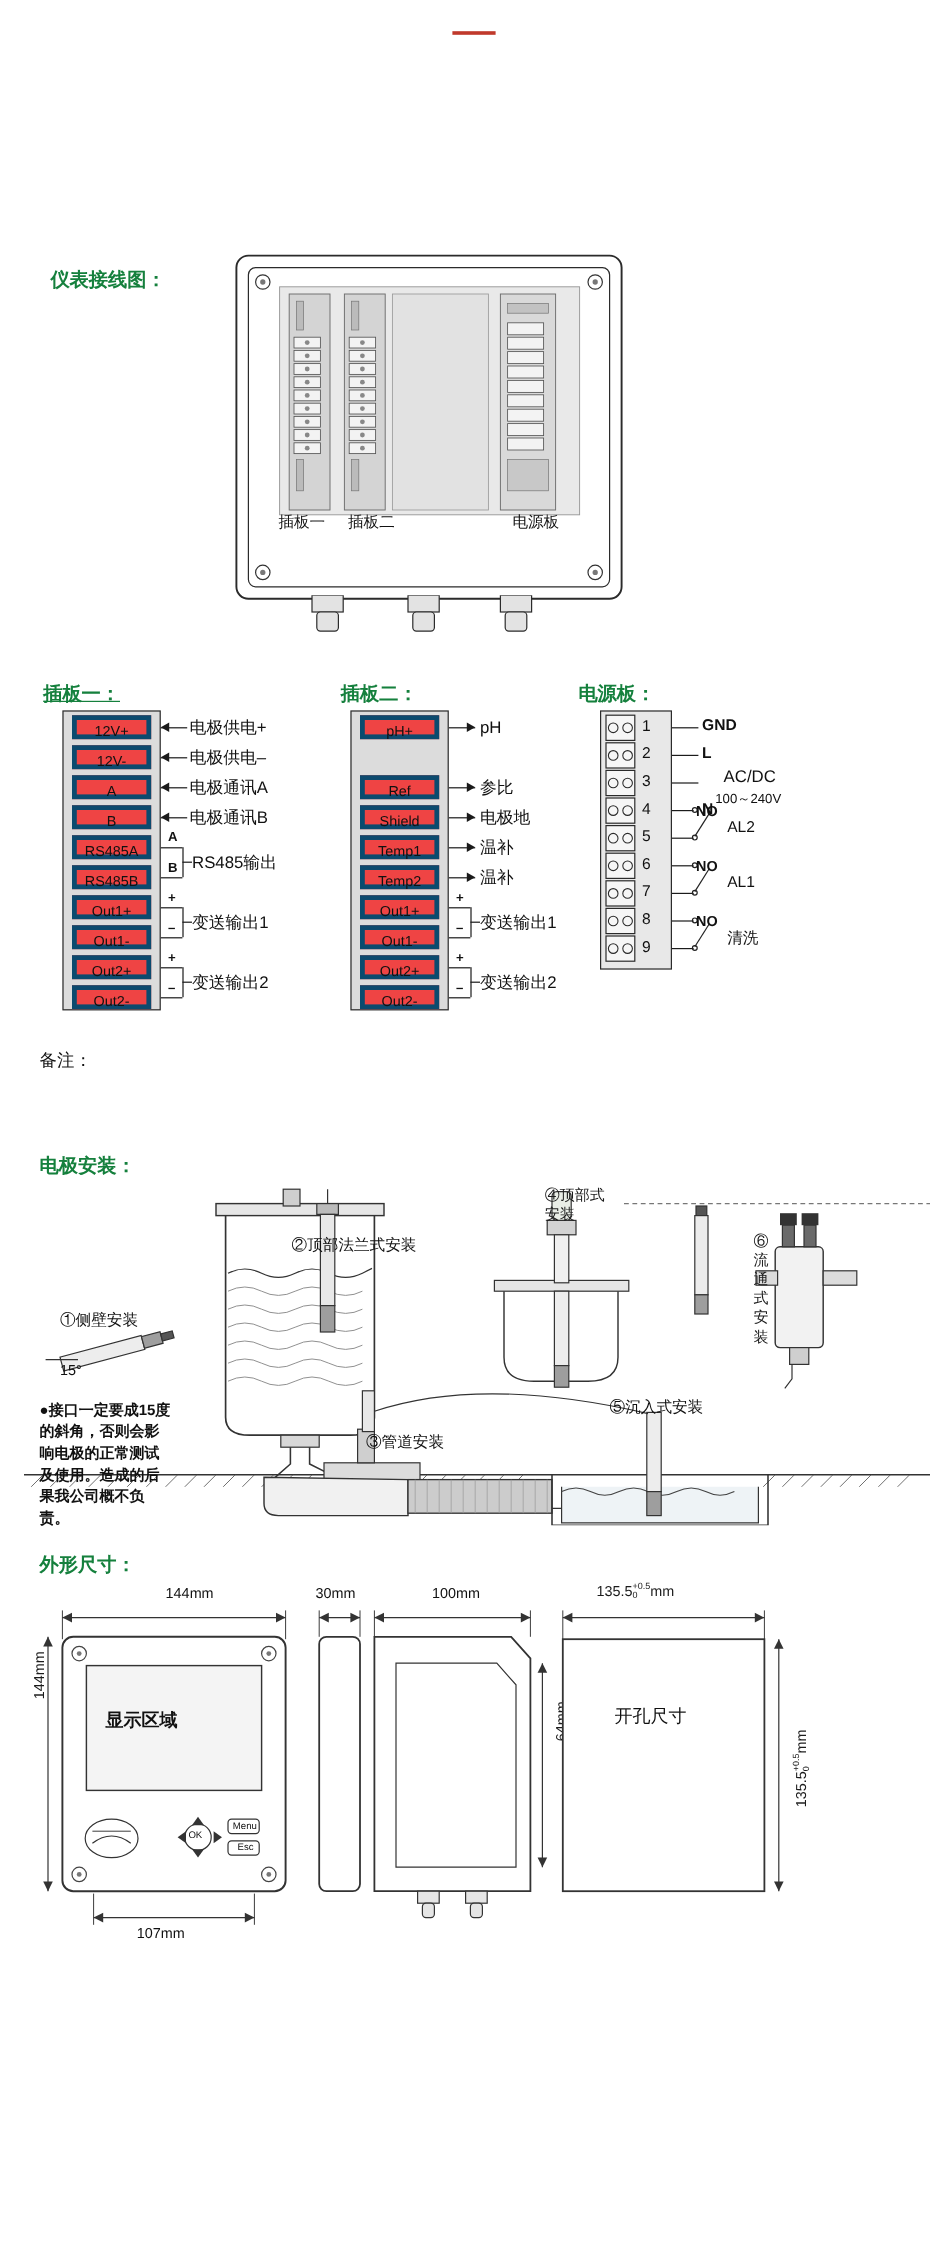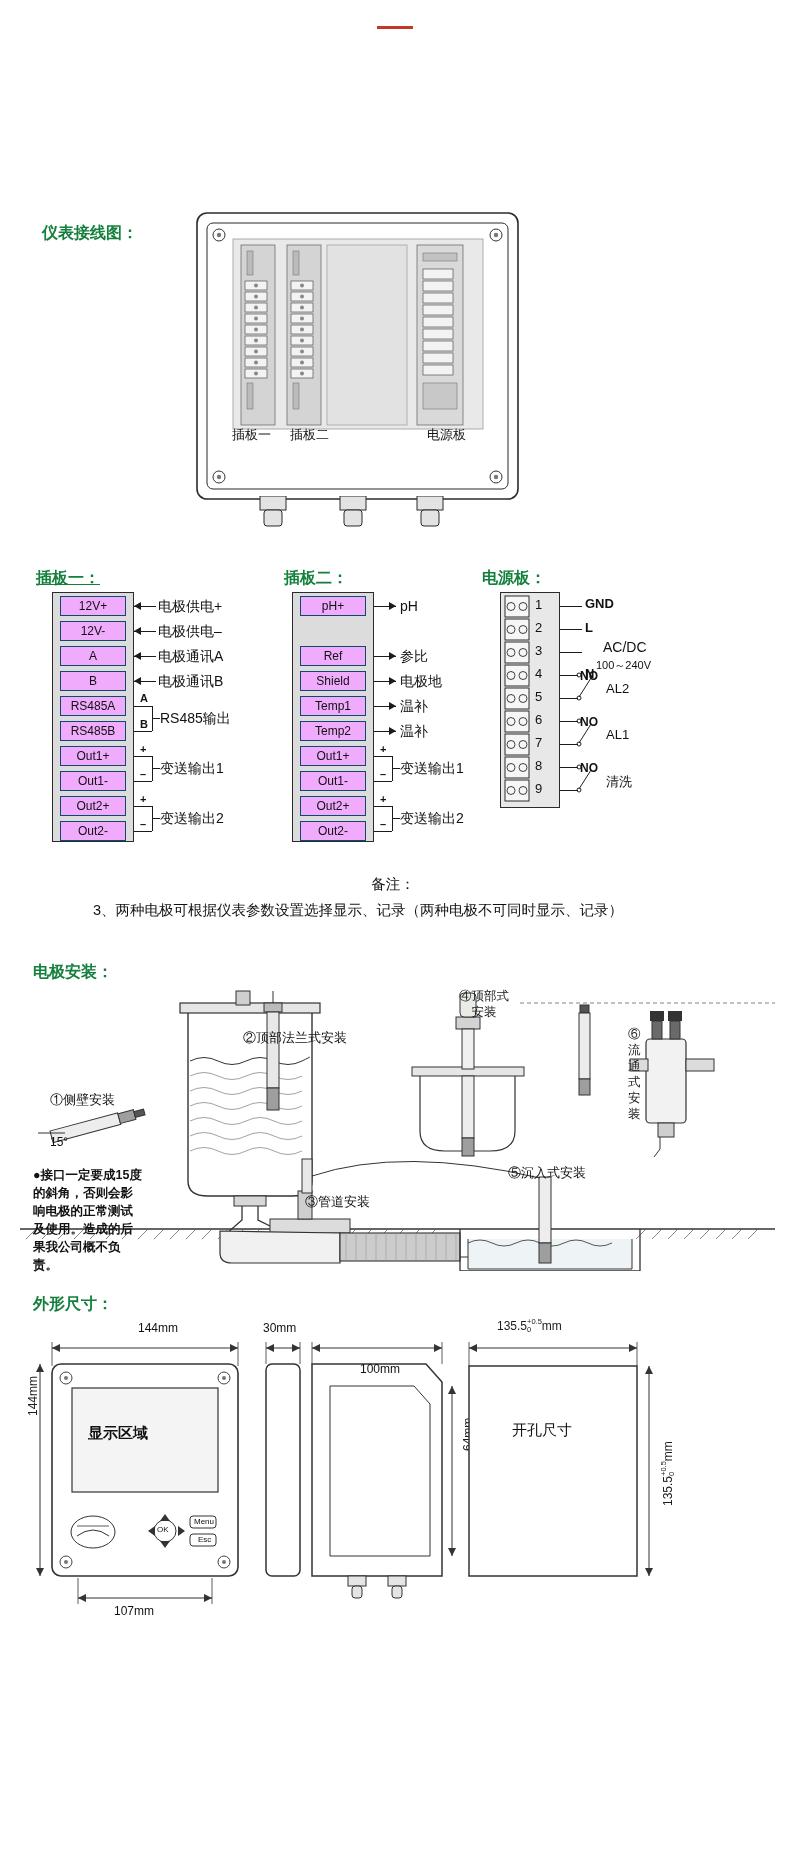--- a/index.html
+++ b/index.html
@@ -38,22 +38,22 @@
   }
 
   
   .abs { position: absolute; }
   .txt { position:absolute; font-size:13px; color:#111; white-space:nowrap; }
   .txtb { position:absolute; font-size:13px; color:#111; white-space:nowrap; font-weight:bold;}
 
   
   .term {
     position:absolute;
-    border:1px solid #0c4a6e;
-    background:#f0abfc;
+    border:4px solid #0c4a6e;
+    background:#ef4444;
     height:20px;
     width:66px;
     font-size:12px;
     line-height:18px;
     text-align:center;
     color:#111;
   }
   .termwrap {
     position:absolute;
     border:1px solid #2b2b2b;
@@ -375,24 +375,23 @@
     <svg width="26" height="32" viewBox="0 0 26 32">
         <circle cx="3" cy="5" r="2" fill="none" stroke="#222"></circle>
         <circle cx="3" cy="28" r="2" fill="none" stroke="#222"></circle>
         <line x1="3" y1="27" x2="15" y2="8" stroke="#222" stroke-width="1"></line>
       </svg>
   </div>
   <div class="txt" style="left:580px; top:735px; font-size:12px; font-weight:bold;">NO</div>
   <div class="txt" style="left:606px; top:747px; font-size:13px;">清洗</div>
 
   <div class="notes" style="left:33px; top:845px; width:720px;">
-    <div style="display:flex;justify-content:center;">
+    <div style="display:flex;">
       <span>备注：</span>
     </div>
-    <div style="padding-left:60px;">3、两种电极可根据仪表参数设置选择显示、记录（两种电极不可同时显示、记录）</div>
   </div>
 
   <div class="sec-label" style="left:33px; top:936px;">电极安装：</div>
 
   <div class="abs" style="left:20px; top:955px; width:755px; height:290px;">
     <svg width="755" height="290" viewBox="0 0 755 290">
 
       <line x1="0" y1="248" x2="755" y2="248" stroke="#333" stroke-width="1.3"></line>
       <g stroke="#555" stroke-width="0.7">
         <line x1="6" y1="258" x2="16" y2="248"></line>
@@ -514,21 +513,21 @@
       </g>
     </svg>
   </div>
 
   <div class="txt" style="left:243px; top:1003px; font-size:13px;">②顶部法兰式安装</div>
   <div class="txt" style="left:50px;  top:1065px; font-size:13px;">①侧壁安装</div>
   <div class="txt" style="left:50px;  top:1109px; font-size:12px;">15°</div>
   <div class="txt" style="left:305px; top:1167px; font-size:13px;">③管道安装</div>
   <div class="txt" style="left:508px; top:1138px; font-size:13px;">⑤沉入式安装</div>
 
-  <div class="abs" style="left:454px; top:962px; width:60px; font-size:12.5px; line-height:16px;text-align:center;">④顶部式安装</div>
+  <div class="abs" style="left:454px; top:962px; width:60px; font-size:12.5px; line-height:16px;">④顶部式安装</div>
   <div class="abs" style="left:628px; top:1000px; width:14px; font-size:12.5px; line-height:16px;">⑥流通式安装</div>
 
   <div class="abs" style="left:33px; top:1140px; width:110px; font-size:12.5px; line-height:18px; font-weight:bold; color:#111;">●接口一定要成15度的斜角，否则会影响电极的正常测试及使用。造成的后果我公司概不负责。</div>
 
   <div class="sec-label" style="left:33px; top:1268px;">外形尺寸：</div>
 
   <div class="abs" style="left:30px; top:1300px; width:250px; height:540px;">
     <svg width="250" height="540" viewBox="0 0 250 540">
 
       <line x1="22" y1="22" x2="208" y2="22" stroke="#333" stroke-width="1"></line>
@@ -605,21 +604,21 @@
       <rect x="100" y="260" width="10" height="12" rx="3" fill="#e5e5e5" stroke="#333"></rect>
       <rect x="136" y="250" width="18" height="10" fill="#e5e5e5" stroke="#333"></rect>
       <rect x="140" y="260" width="10" height="12" rx="3" fill="#e5e5e5" stroke="#333"></rect>
 
       <line x1="200" y1="60" x2="200" y2="230" stroke="#333"></line>
       <path d="M200 60 l-4 8 l8 0 z" fill="#333"></path>
         <path d="M200 230 l-4 -8 l8 0 z" fill="#333"></path>
     </svg>
   </div>
   <div class="txt" style="left:263px; top:1295px; font-size:12px;">30mm</div>
-  <div class="txt" style="left:360px; top:1295px; font-size:12px;margin-top:41px;">100mm</div>
+  <div class="txt" style="left:360px; top:1295px; font-size:12px;">100mm</div>
   <div class="abs" style="left:461px; top:1425px; font-size:12px; transform:rotate(-90deg); transform-origin:left top;">64mm</div>
 
   <div class="abs" style="left:455px; top:1300px; width:320px; height:540px;">
     <svg width="320" height="540" viewBox="0 0 320 540">
       <line x1="14" y1="22" x2="182" y2="22" stroke="#333"></line>
       <path d="M14 22 l8 -4 l0 8 z" fill="#333"></path>
         <path d="M182 22 l-8 -4 l0 8 z" fill="#333"></path>
       <line x1="14" y1="16" x2="14" y2="40" stroke="#333" stroke-width="0.8"></line>
       <line x1="182" y1="16" x2="182" y2="40" stroke="#333" stroke-width="0.8"></line>
       <rect x="14" y="40" width="168" height="210" fill="#ffffff" stroke="#333" stroke-width="1.5"></rect>

